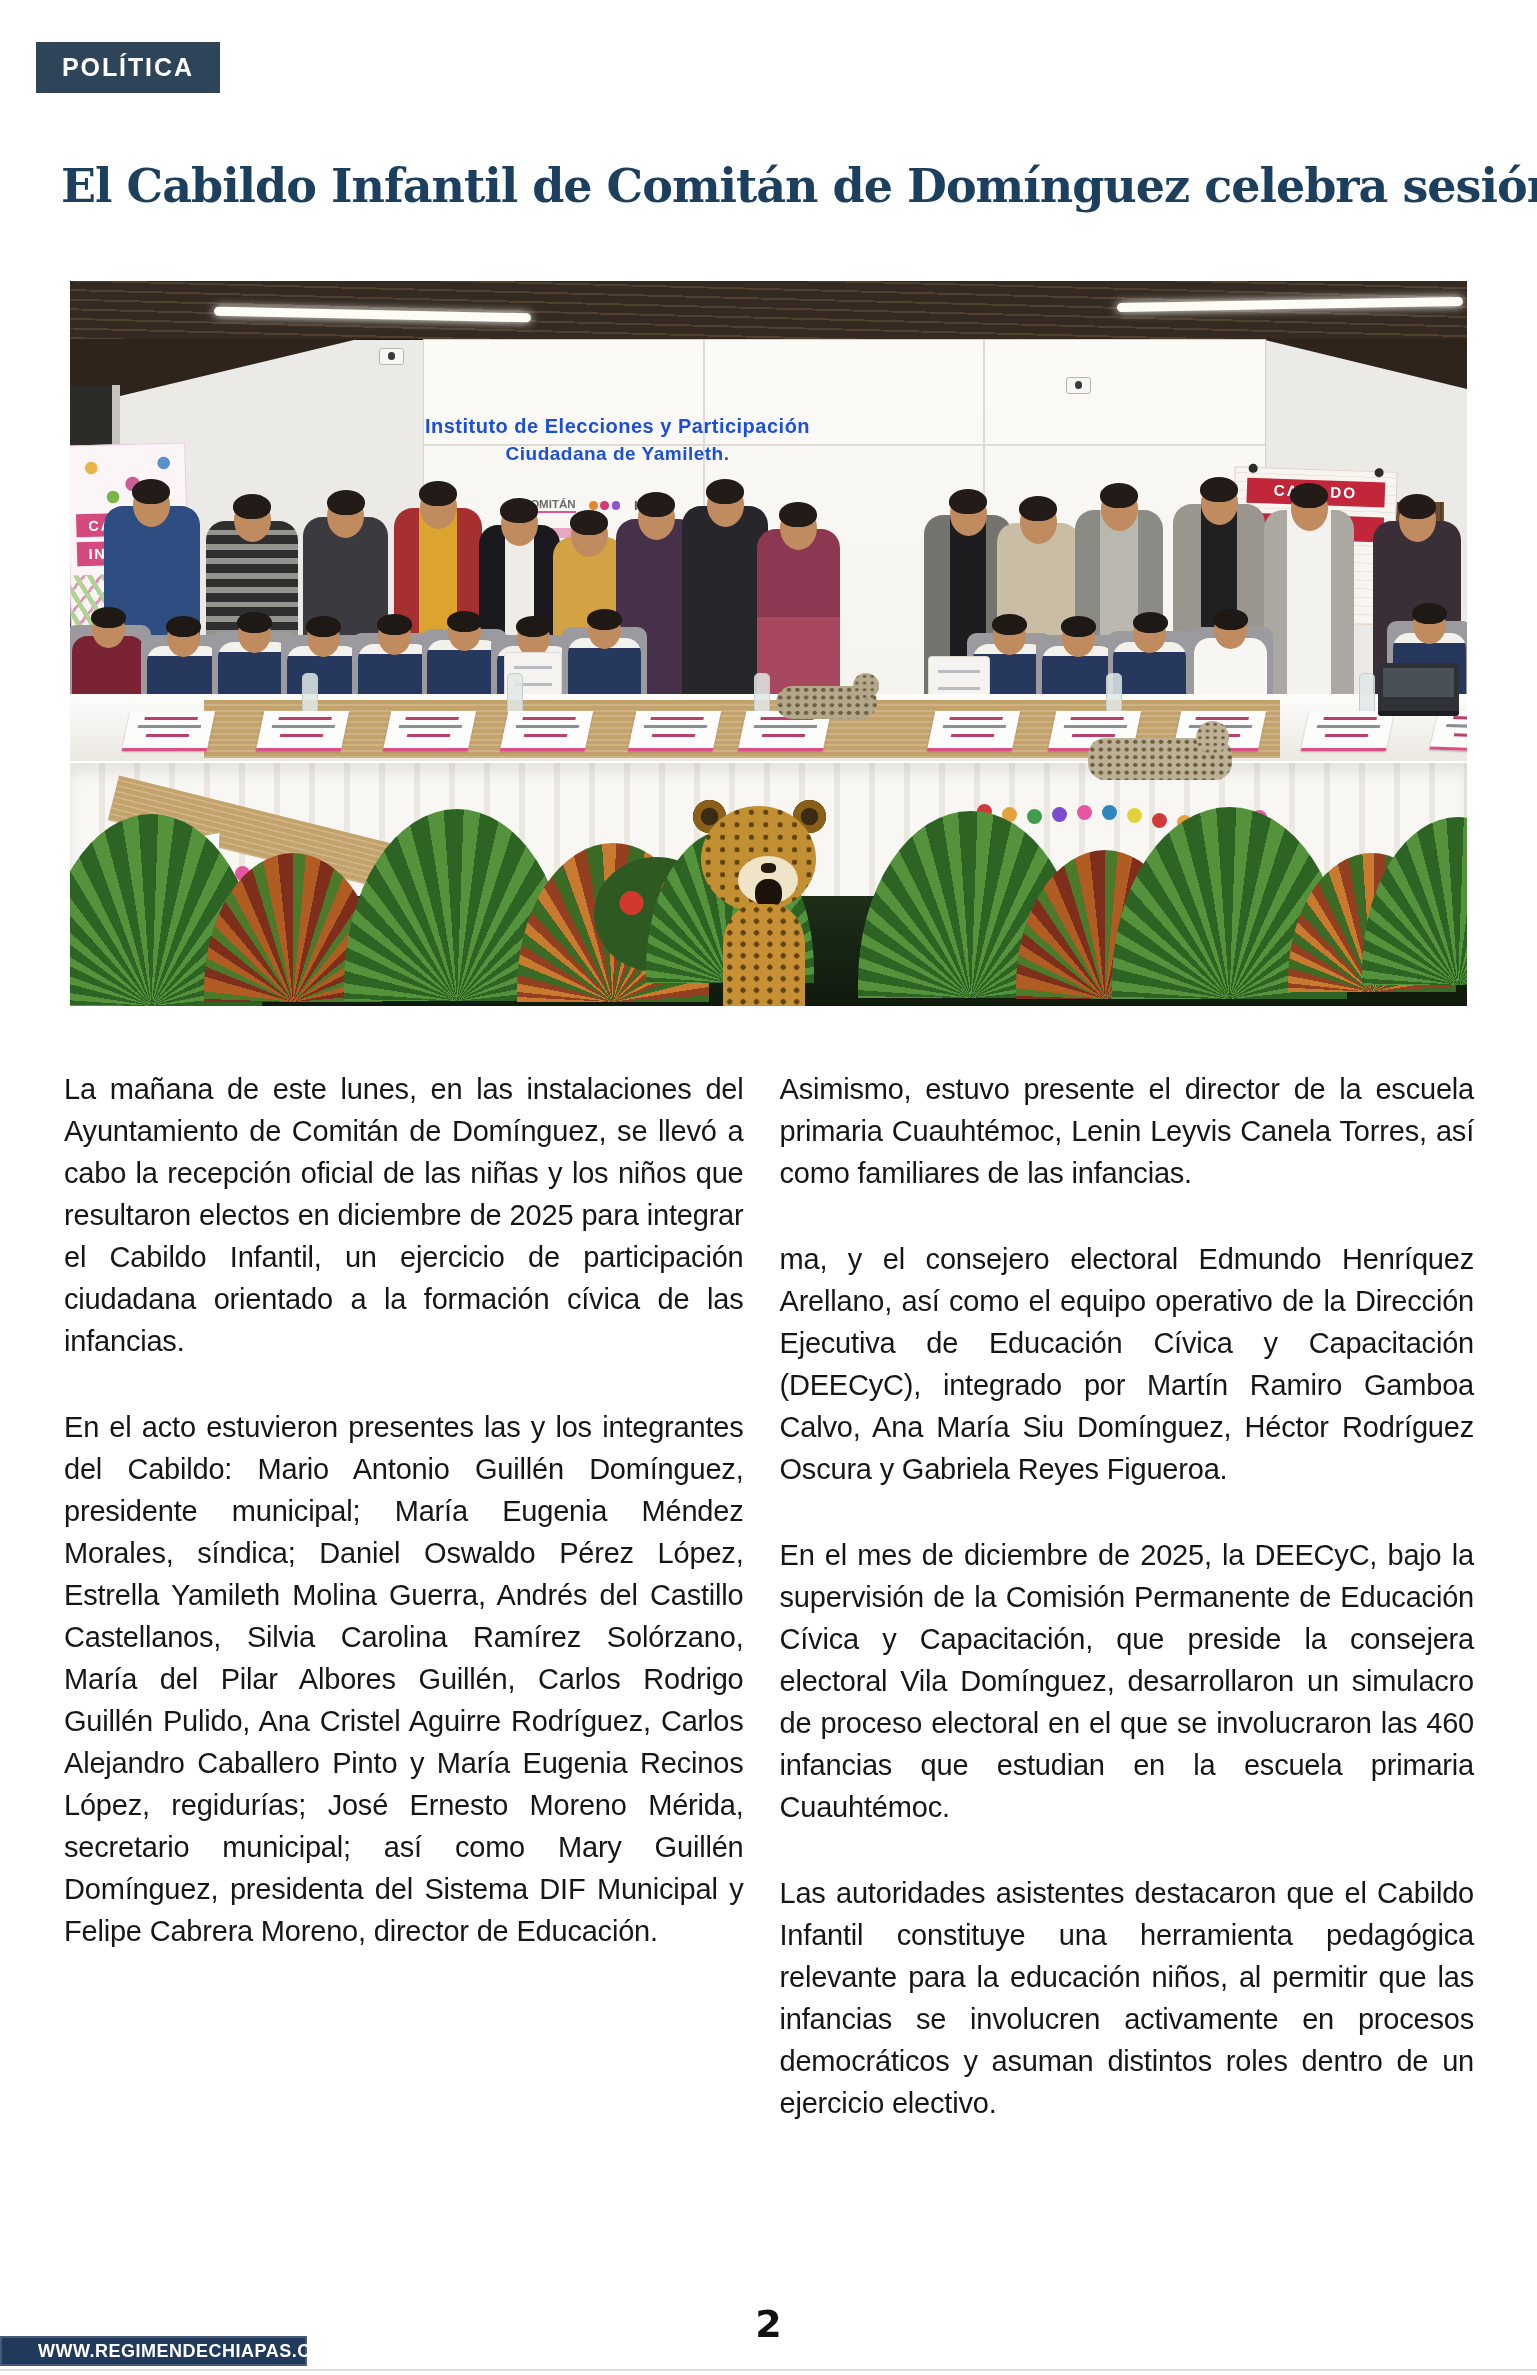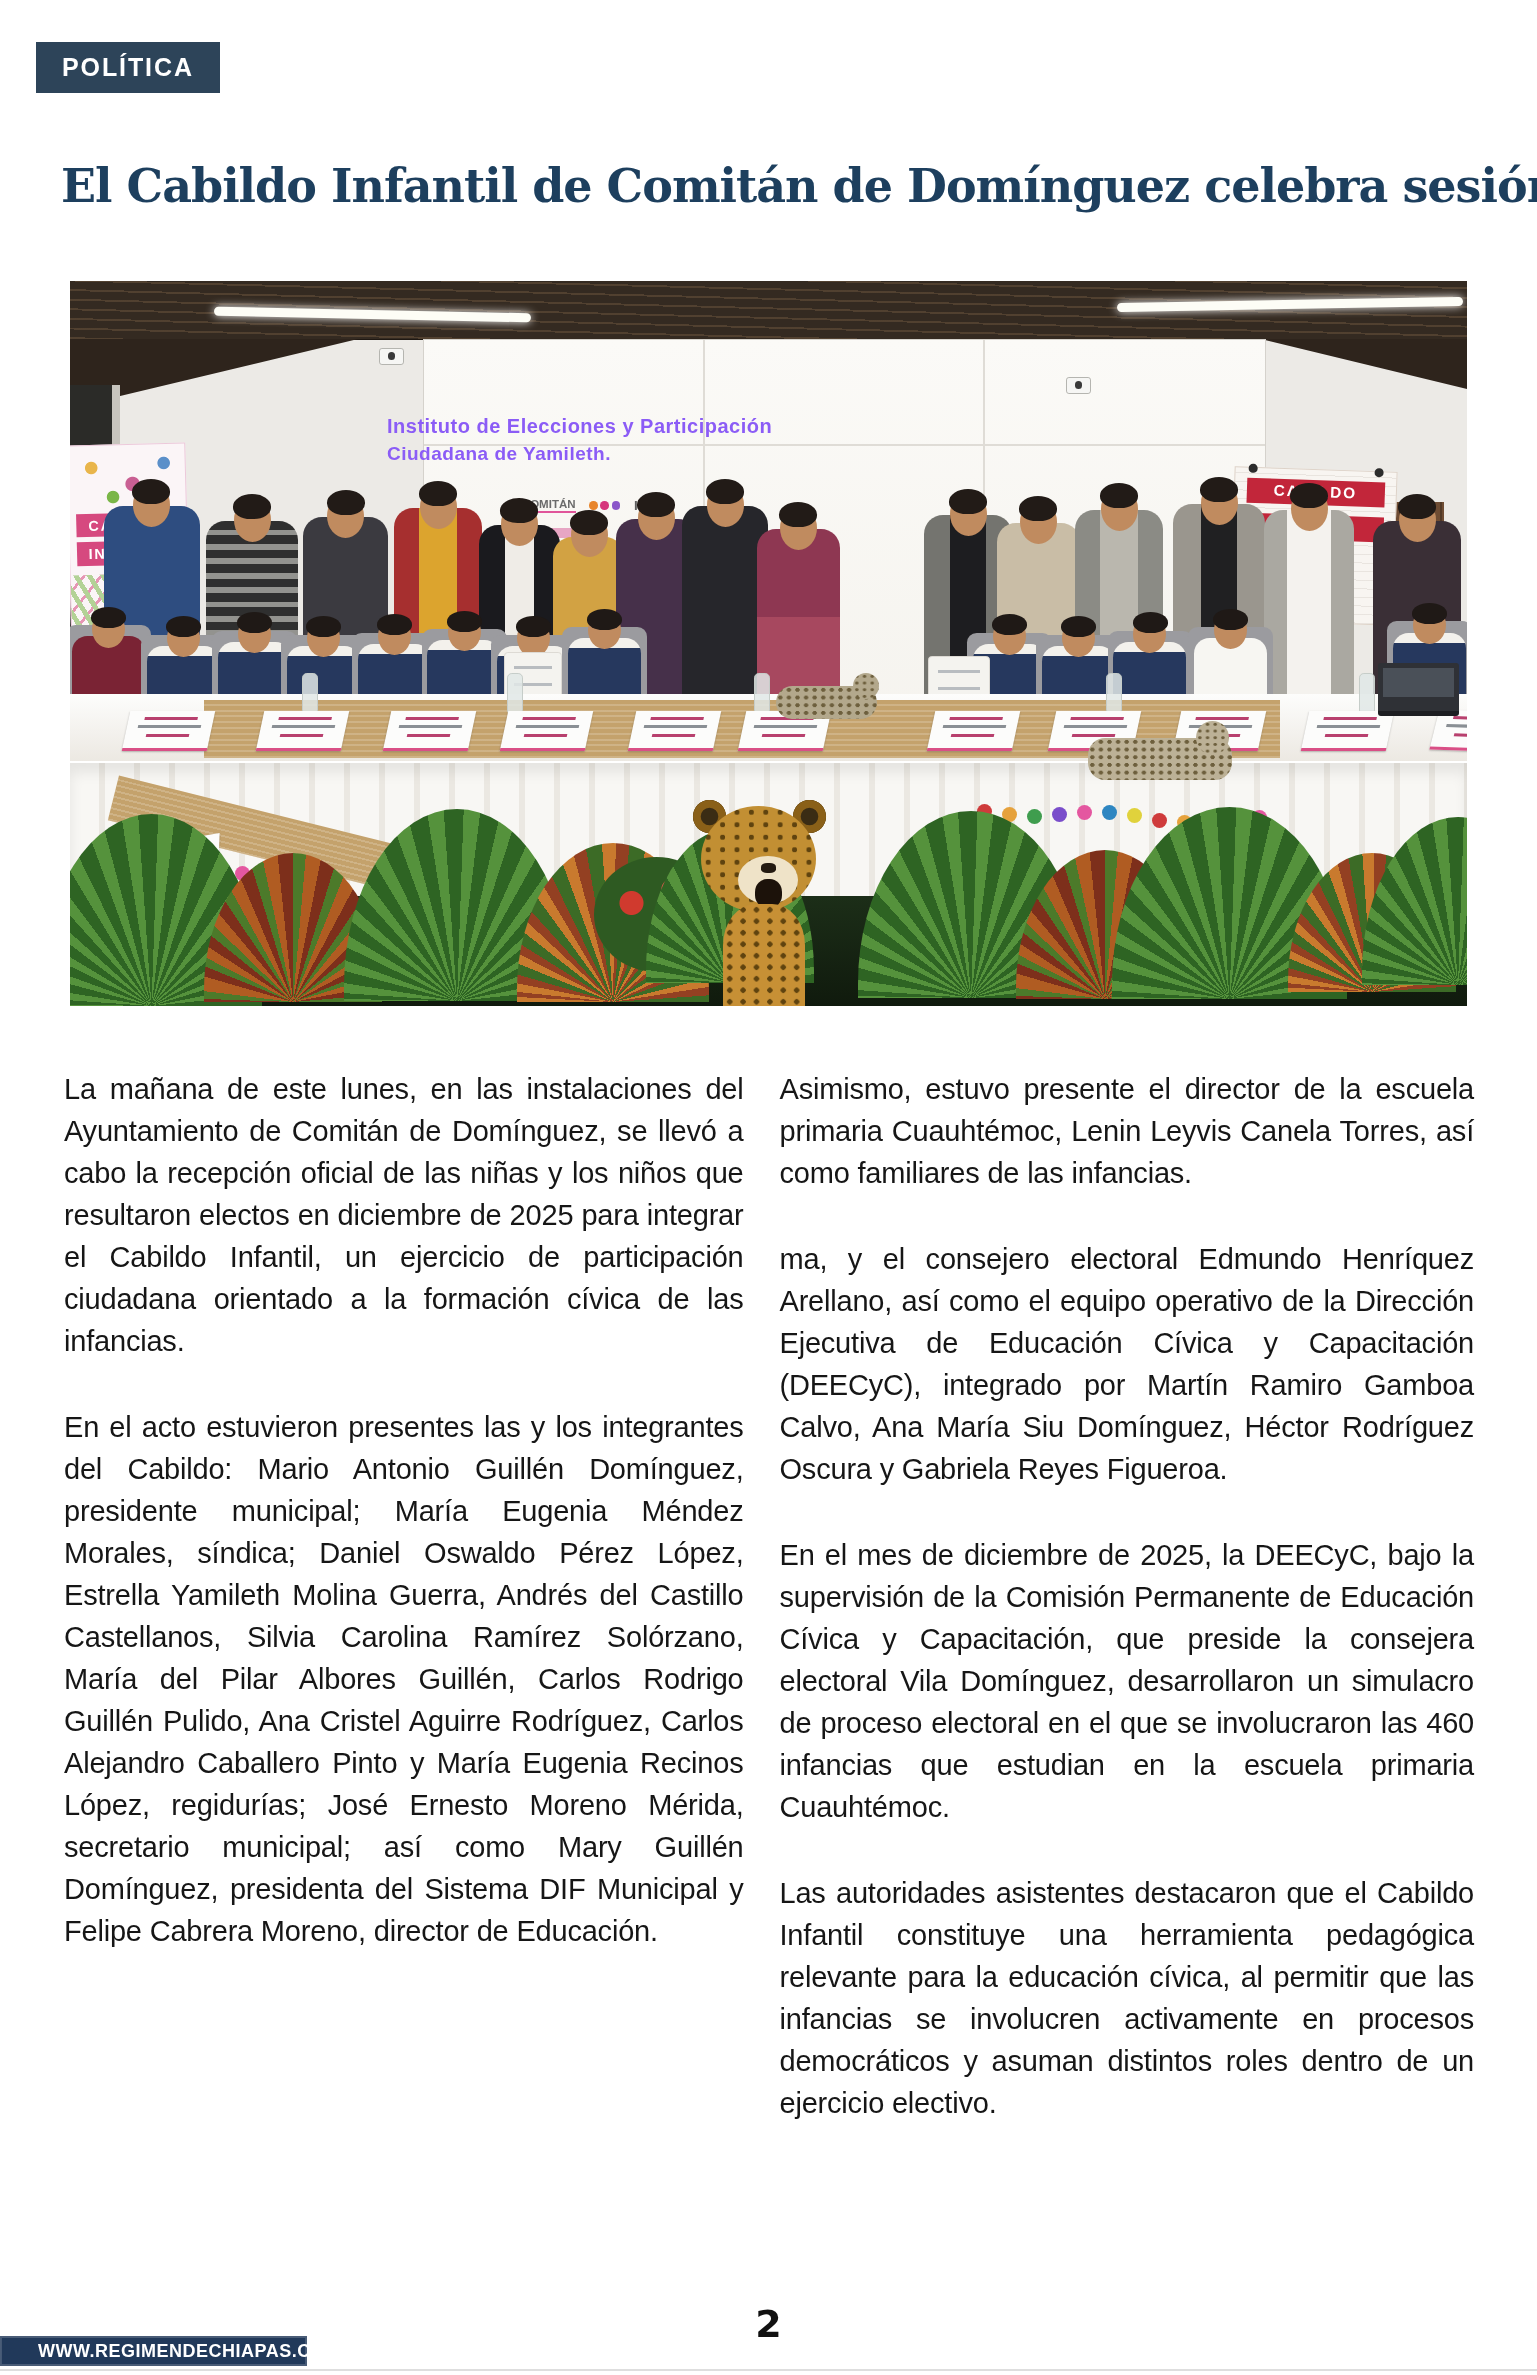--- a/index.html
+++ b/index.html
@@ -26,21 +26,21 @@
   .ceil-r{left:1191px;top:58px;width:206px;height:50px;background:#2e241c;
           clip-path:polygon(0 0,100% 0,100% 100%);z-index:1;}
   .lightstrip{height:8.6px;background:#fdfdf6;border-radius:4.8px;box-shadow:0 0 9.6px #ffffff;z-index:2;}
   .doorway{left:0;top:104px;width:42px;height:269px;background:#2b2b28;z-index:2;}
   .doorframe{left:42px;top:104px;width:7.7px;height:269px;background:#c7c4bd;z-index:2;}
   .screen{left:353px;top:58px;width:841px;height:403px;
           background:linear-gradient(180deg,#fbfaf7,#f5f3ee);border:1px solid #d5d2cc;z-index:2;}
   .seam-v{position:absolute;top:0;width:1.9px;height:100%;background:#dfdcd6;}
   .seam-h{position:absolute;left:0;top:104px;width:100%;height:1.9px;background:#dfdcd6;}
   .pinkstrip{position:absolute;left:67px;top:188px;width:110px;height:9.6px;background:#e7a6c4;}
-  .screen-text{left:317px;top:131px;width:461px;text-align:left;color:#8b5cf6;
+  .screen-text{left:317px;top:131px;width:461px;text-align:center;color:#1d4ed8;
                font-weight:bold;z-index:3;line-height:28px;letter-spacing:0.5px;}
   .screen-text .l1{font-size:20px;}
   .screen-text .l2{font-size:19px;}
   .logos-row{left:434px;top:211px;width:183px;height:27px;display:flex;align-items:center;
              justify-content:center;gap:13.4px;z-index:3;}
   .logo-comitan{font-size:11.5px;font-weight:bold;color:#6b6b6b;border-bottom:2.9px solid #e0559a;padding-bottom:1px;}
   .logo-dots{display:inline-flex;gap:2.9px;}
   .logo-dots i{width:8.6px;height:8.6px;border-radius:50%;display:block;}
   .logo-iepc{font-size:13.4px;font-weight:800;color:#5f5f5f;letter-spacing:1px;}
   .cam{width:23px;height:15.4px;background:#f6f6f4;border:1px solid #b5b5b0;border-radius:2.9px;z-index:3;}
@@ -443,21 +443,21 @@
 
   <div class="article">
     <div class="colm">
         <p lang="es" style="hyphens: auto;">La mañana de este lunes, en las instalaciones del Ayuntamiento de Comitán de Domínguez, se llevó a cabo la recepción oficial de las niñas y los niños que resultaron electos en diciembre de 2025 para integrar el Cabildo Infantil, un ejercicio de participación ciudadana orientado a la formación cívica de las infancias.</p>
         <p lang="es" style="hyphens: auto;">En el acto estuvieron presentes las y los integrantes del Cabildo: Mario Antonio Guillén Domínguez, presidente municipal; María Eugenia Méndez Morales, síndica; Daniel Oswaldo Pérez López, Estrella Yamileth Molina Guerra, Andrés del Castillo Castellanos, Silvia Carolina Ramírez Solórzano, María del Pilar Albores Guillén, Carlos Rodrigo Guillén Pulido, Ana Cristel Aguirre Rodríguez, Carlos Alejandro Caballero Pinto y María Eugenia Recinos López, regidurías; José Ernesto Moreno Mérida, secretario municipal; así como Mary Guillén Domínguez, presidenta del Sistema DIF Municipal y Felipe Cabrera Moreno, director de Educación.</p>
       </div>
     <div class="colm colr">
         <p lang="es" style="hyphens: auto;">Asimismo, estuvo presente el director de la escuela primaria Cuauhtémoc, Lenin Leyvis Canela Torres, así como familiares de las infancias.</p>
         <p lang="es" style="hyphens: auto;">ma, y el consejero electoral Edmundo Henríquez Arellano, así como el equipo operativo de la Dirección Ejecutiva de Educación Cívica y Capacitación (DEECyC), integrado por Martín Ramiro Gamboa Calvo, Ana María Siu Domínguez, Héctor Rodríguez Oscura y Gabriela Reyes Figueroa.</p>
         <p lang="es" style="hyphens: auto;">En el mes de diciembre de 2025, la DEECyC, bajo la supervisión de la Comisión Permanente de Educación Cívica y Capacitación, que preside la consejera electoral Vila Domínguez, desarrollaron un simulacro de proceso electoral en el que se involucraron las 460 infancias que estudian en la escuela primaria Cuauhtémoc.</p>
-        <p lang="es" style="hyphens: auto;">Las autoridades asistentes destacaron que el Cabildo Infantil constituye una herramienta pedagógica relevante para la educación cívica, al permitir que las infancias se involucren activamente en procesos democráticos y asuman distintos roles dentro de un ejercicio electivo.</p>
+        <p lang="es" style="hyphens: auto;">Las autoridades asistentes destacaron que el Cabildo Infantil constituye una herramienta pedagógica relevante para la educación niños, al permitir que las infancias se involucren activamente en procesos democráticos y asuman distintos roles dentro de un ejercicio electivo.</p>
       </div>
   </div>
 
   <div class="pagenum">2</div>
   <div class="footer-bar">
     <span>WWW.REGIMENDECHIAPAS.COM.MX</span>
   </div>
   <div class="bottom-line"></div>
 </div>
 

